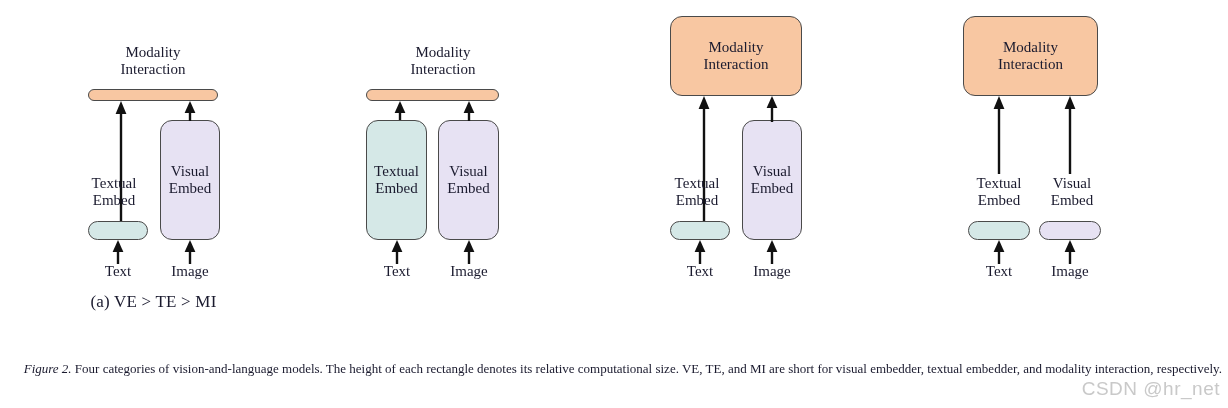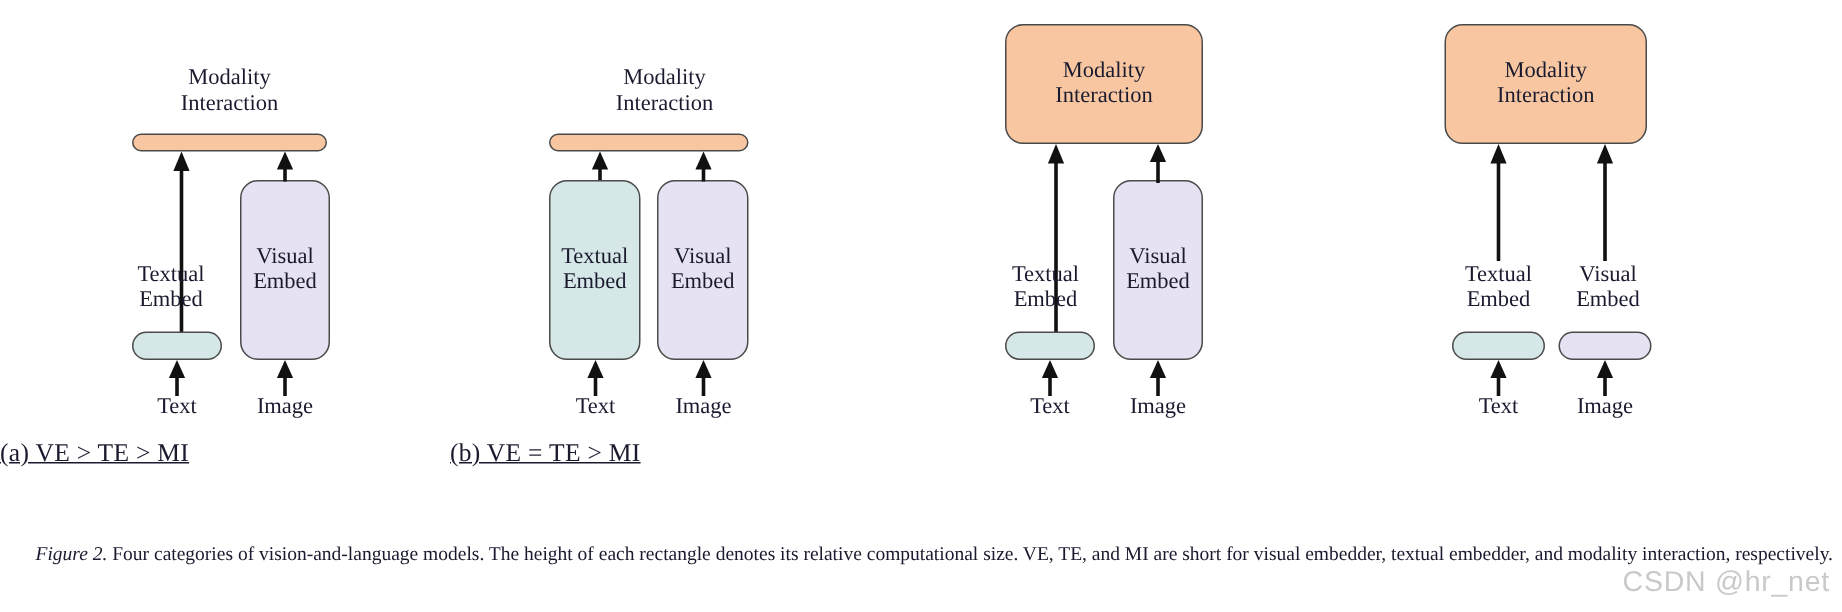--- a/index.html
+++ b/index.html
@@ -79,23 +79,23 @@
   
   .arrow { position: absolute; }
   .arrow svg { display: block; overflow: visible; }
 
   
   .subcaption {
     position: absolute;
     left: 0;
     top: 292px;
     width: 307px;
+    text-align: center;
     font-size: 17px;
     letter-spacing: 0.2px;
-    text-decoration: underline;
   }
 
   
   #figure-caption {
     position: absolute;
     left: 8px;
     top: 359px;
     width: 1214px;
     font-size: 13px;
     line-height: 1.5;
@@ -233,21 +233,20 @@
           <line x1="8" y1="24" x2="8" y2="10" stroke="#111111" stroke-width="2.4"></line>
           <polygon points="8,0 2.6,12 13.4,12" fill="#111111"></polygon>
         </svg>
       </div>
 
       <div class="label" style="left:137px; top:263px; width:64px;">
         <span class="lbl-line">Image</span>
       </div>
     </div>
 
-    <div class="subcaption">(b) VE = TE &gt; MI</div>
   </div>
 
   <div class="panel panel-c">
     <div class="panel-stage">
 
       <div class="block mi-box" style="left:62px; top:16px; width:132px; height:80px;">
         <span class="blk-line">Modality</span>
         <span class="blk-line">Interaction</span>
       </div>
 

